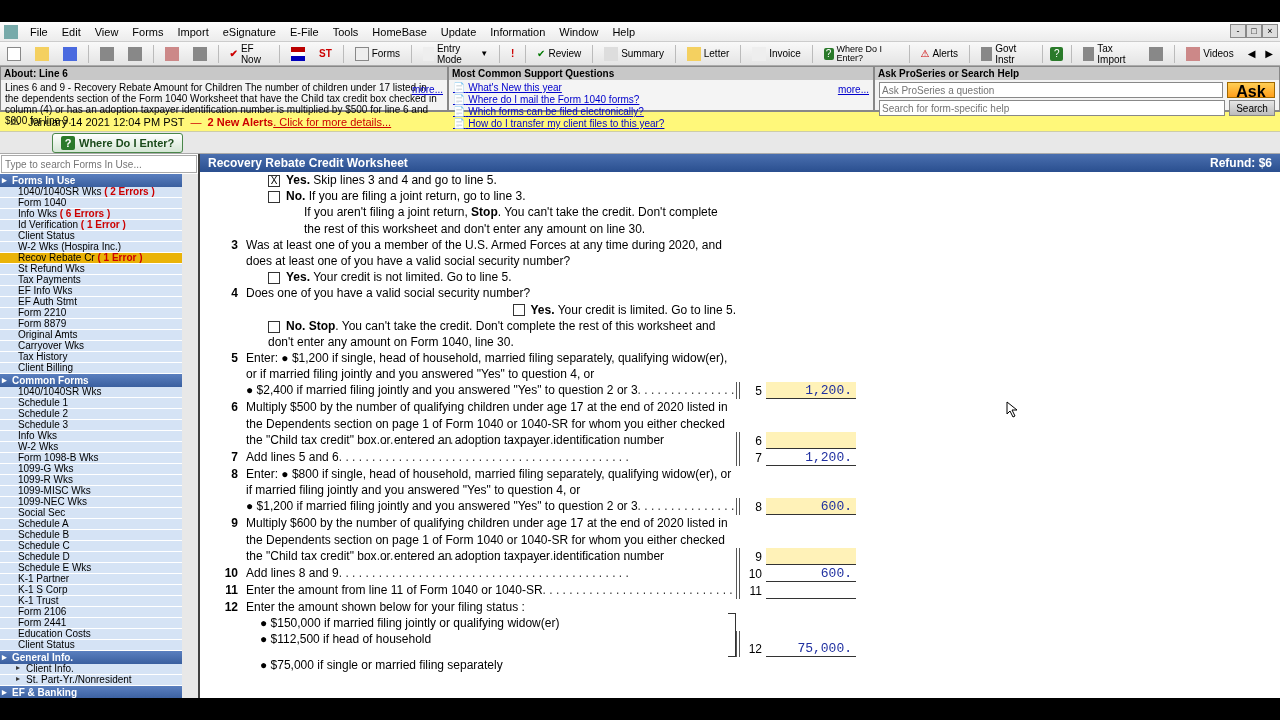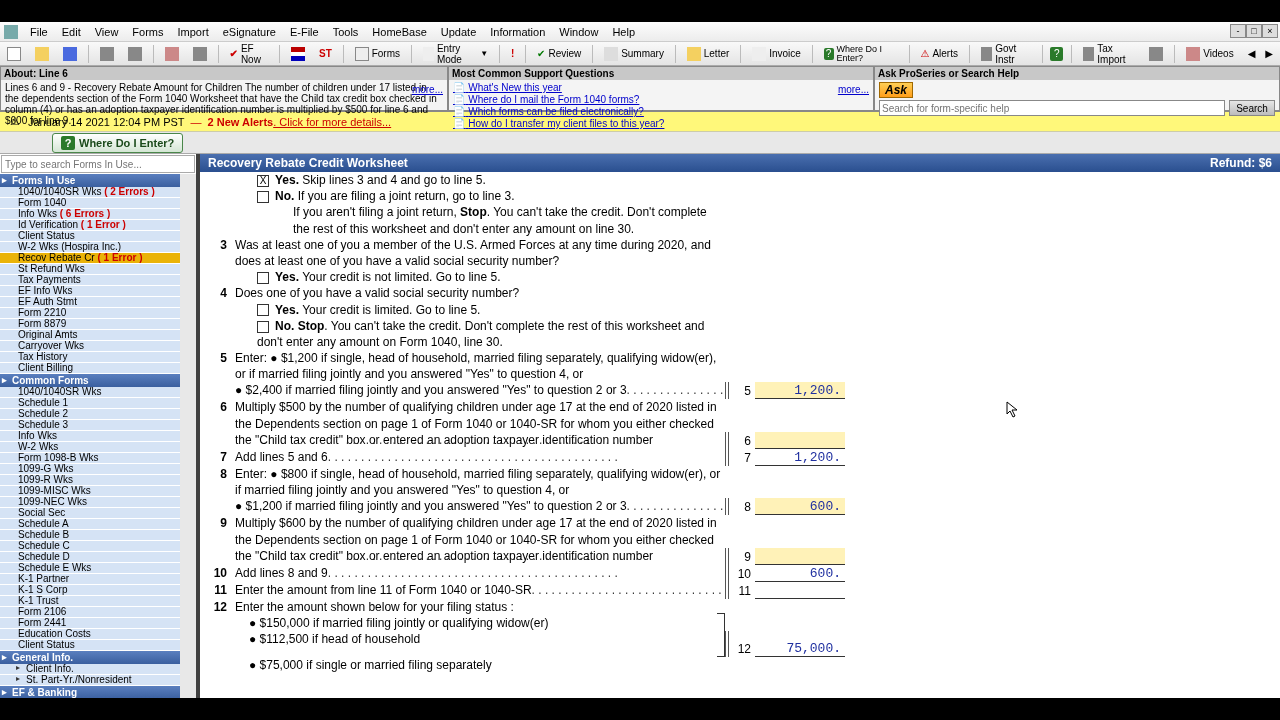--- a/index.html
+++ b/index.html
@@ -21,51 +21,51 @@
 .info-strip { height: 46px; display: flex; border-bottom: 1px solid #888; }
 .info-box { border: 1px solid #888; background: #f4f4f4; padding: 2px 4px; font-size: 10px; position: relative; }
 .info-box .title { background: #c8c8c8; font-weight: bold; padding: 1px 3px; margin: -2px -4px 2px -4px; font-size: 10px; }
 .info-about { width: 448px; }
 .info-faq { width: 426px; }
 .info-ask { flex: 1; }
 .faq-link { color: #0000cc; text-decoration: underline; display: block; font-size: 10px; line-height: 1.2; cursor:pointer; }
 .more-link { color:#0000cc; text-decoration:underline; font-size:10px; position:absolute; right:4px; bottom:15px; cursor:pointer;}
 .ask-row { display:flex; gap:4px; margin-top:2px; }
 .ask-input { flex:1; height:16px; border:1px solid #888; font-size:10px; padding:0 2px; color:#888;}
-.ask-btn { width:34px; height:16px; background:linear-gradient(#ffcf55,#ff9e1b); border:1px solid #a06800; font-size:12px; font-weight:bold;font-style:italic;}
+.ask-btn { width:48px; height:16px; background:linear-gradient(#ffcf55,#ff9e1b); border:1px solid #a06800; font-size:16px; font-weight:bold;}
 .search-btn { width:46px; height:16px; background:linear-gradient(#e6e6e6,#bcbcbc); border:1px solid #888; font-size:10px;}
 
 .alert-bar { height: 20px; background: #fff87a; display:flex; align-items:center; padding:0 8px; gap:6px; font-size:11px; border-bottom:1px solid #cca; }
 .alert-icon { width:14px; height:14px; display:inline-flex;align-items:center;justify-content:center;}
 .alert-red { color:#cc0000; font-weight:normal; text-decoration: underline; text-align: right;}
 .alert-bold { color:#cc0000; font-weight:bold;}
 
 .sub-bar { height: 22px; background: #e8e8e8; border-bottom:1px solid #aaa; display:flex; align-items:center; padding-left: 52px;}
 .where-btn { background: linear-gradient(#ffffff,#d4e6d4); border:1px solid #4a874a; border-radius:3px; padding:2px 8px; font-size:11px; font-weight:bold; display:flex; align-items:center; gap:4px; color:#1a4a1a;}
 .where-q { width:14px;height:14px;background:#2a7a2a;color:#fff;display:inline-flex;align-items:center;justify-content:center;border-radius:2px;font-weight:bold;}
 
 .content { flex:1; display:flex; overflow:hidden; }
 
-.sidebar { width: 200px; background:#fff; border-right:4px solid #404040; display:flex; flex-direction:column; }
+.sidebar { width: 200px; background:#fff; border-right:2px solid #404040; display:flex; flex-direction:column; }
 .side-search { height:18px; border:1px solid #aaa; margin:1px; font-size:10px; padding:0 3px; color:#666;}
 .side-hdr { background: linear-gradient(#5a7fbf,#3a5f9f); color:#fff; font-size:10px; font-weight:bold; padding:1px 12px; position:relative;}
 .side-hdr::before { content:"▸"; color:#fff; position:absolute; left:2px; font-size:9px;}
 .side-list { overflow:hidden; }
 .side-item { background:#d5e3f5; border-bottom:1px solid #fff; padding:0px 4px 0px 18px; font-size:10px; line-height:1.05; cursor:pointer; height:11px; overflow:hidden;}
 .side-item.sel { background:#eab308; }
 .side-item .err { color:#cc0000; font-weight:bold; }
 .side-item.indent { padding-left:26px; position:relative;}
 .side-item.indent::before{content:"▸"; position:absolute; left:16px; font-size:8px; color:#333;}
 .side-scroll { width:16px; background:#e8e8e8; }
 
 .main { flex:1; display:flex; flex-direction:column; background:#fff; }
 .main-title { background: linear-gradient(#4a6faf,#2a4f8f); color:#fff; font-weight:bold; font-size:12px; padding:2px 8px; display:flex; justify-content:space-between;}
 .worksheet { flex:1; overflow:hidden; background:#fff; padding: 4px 0 0 0; position:relative; }
 .ws-body { position:absolute; left:0; top:0; right:0; }
-.ws-row { display:flex; padding: 0 7px; line-height: 1.35; font-size: 12px; }
+.ws-row { display:flex; padding: 0 18px; line-height: 1.35; font-size: 12px; }
 .ws-num { width: 28px; text-align:right; padding-right:8px; font-weight:bold;}
 .ws-text { flex:1; max-width: 490px; }
 .ws-val-col { width: 120px; border-left: 4px double #555; padding-left: 0; display:flex; align-items:flex-end;}
 .ws-ln { width: 26px; text-align:right; padding-right:4px;}
 .ws-val { flex:1; text-align:right; font-family: "Courier New", monospace; font-size:13px; border-bottom:1px solid #333; padding-right:4px; height:17px;}
 .ws-val.hl { background:#fff2b8; }
 .chk { display:inline-block; width:12px; height:12px; border:1px solid #333; margin-right:6px; vertical-align:middle; text-align:center; font-size:10px; line-height:10px;}
 .ws-bold { font-weight:bold; }
 .ws-blue { color:#2030a0; }
 .dots { overflow:hidden; position:relative; }
@@ -212,20 +212,21 @@
       <div class="title">Most Common Support Questions</div>
       <a class="faq-link"><span style="color:#888;">📄</span> <span>What's New this year</span></a>
       <a class="faq-link"><span style="color:#888;">📄</span> <span>Where do I mail the Form 1040 forms?</span></a>
       <a class="faq-link"><span style="color:#888;">📄</span> <span>Which forms can be filed electronically?</span></a>
       <a class="faq-link"><span style="color:#888;">📄</span> <span>How do I transfer my client files to this year?</span></a>
       <span class="more-link">more...</span>
     </div>
     <div class="info-box info-ask">
       <div class="title">Ask ProSeries or Search Help</div>
       <div class="ask-row">
+        <input class="ask-input" placeholder="Ask ProSeries a question" style="">
         <button class="ask-btn">Ask</button>
       </div>
       <div class="ask-row">
         <input class="ask-input" placeholder="Search for form-specific help" style="">
         <button class="search-btn">Search</button>
       </div>
     </div>
   </div>
 
   <div class="alert-bar">
@@ -338,21 +339,21 @@
         <div class="ws-row">
               <div class="ws-num"></div>
             </div>
 
         <div class="ws-row">
               <div class="ws-num">4</div>
               <div class="ws-text">Does one of you have a valid social security number?</div>
             </div>
         <div class="ws-row">
               <div class="ws-num"></div>
-              <div class="ws-text" style="padding-left:22px;"><span class="chk"></span><span class="ws-bold">Yes.</span><span> Your credit is limited. Go to line 5.</span></div>
+              <div class="ws-text" style="padding-left:22px;text-align:right;"><span class="chk"></span><span class="ws-bold">Yes.</span><span> Your credit is limited. Go to line 5.</span></div>
             </div>
         <div class="ws-row">
               <div class="ws-num"></div>
               <div class="ws-text" style="padding-left:22px;"><span class="chk"></span><span class="ws-bold">No. Stop</span><span>. You can't take the credit. Don't complete the rest of this worksheet and don't enter any amount on Form 1040, line 30.</span></div>
             </div>
 
         <div class="ws-row">
               <div class="ws-num">5</div>
               <div class="ws-text">Enter:  ●  $1,200 if single, head of household, married filing separately, qualifying widow(er), or if married filing jointly and you answered "Yes" to question 4, or</div>
             </div>

